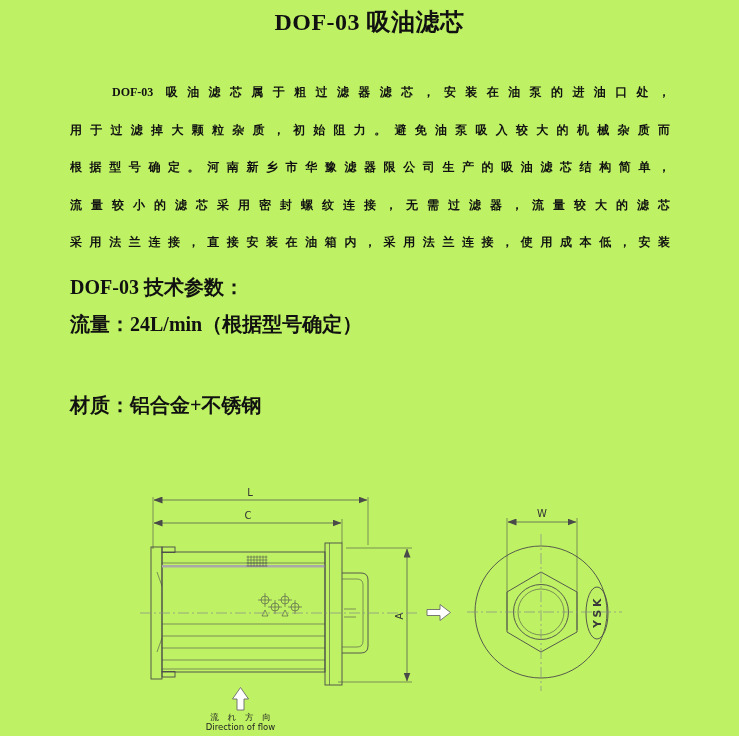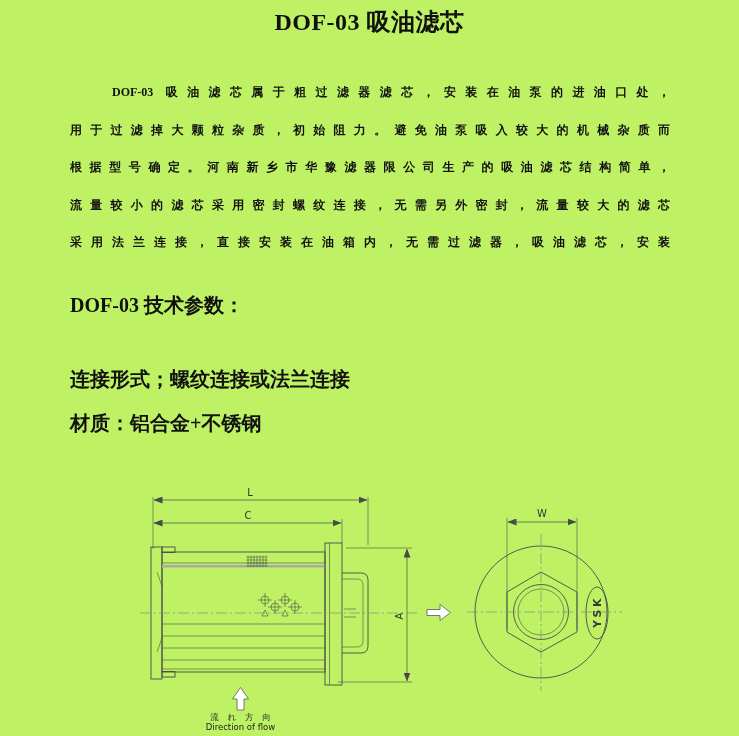--- a/index.html
+++ b/index.html
@@ -19,21 +19,21 @@
     font-size:12px;font-weight:600;margin-top:36px;
   }
   .pline{
     height:37.5px;line-height:37.5px;white-space:nowrap;
     text-align:justify;text-align-last:justify;
     text-justify:inter-character;overflow:hidden;
   }
   .pline.first{padding-left:42px;width:558px;}
   .sline{
     position:absolute;left:70px;height:26px;line-height:26px;
-    font-size:20px;font-weight:600;white-space:nowrap;margin-top:18px;
+    font-size:20px;font-weight:600;white-space:nowrap;
   }
   #spec-0{top:274px;} #spec-1{top:311px;} #spec-2{top:348px;}
   #spec-3{top:392px;} #spec-4{top:429px;}
   #drawing{position:absolute;left:130px;top:480px;width:610px;height:256px;}
   svg .part{stroke:#4a4a4a;stroke-width:0.9;fill:none;}
   svg .thin{stroke:#4a4a4a;stroke-width:0.6;fill:none;}
   svg .dimline{stroke:#4a4a4a;stroke-width:0.7;fill:none;}
   svg .ext{stroke:#4a4a4a;stroke-width:0.6;}
   svg .cl{stroke:#8a8a8a;stroke-width:0.7;stroke-dasharray:11 3 2 3;}
   svg text{font-family:"DejaVu Sans","Liberation Sans",sans-serif;fill:#333;stroke:none;}
@@ -46,26 +46,26 @@
 <body>
 
 <div id="page">
 
   <div id="title">DOF-03 吸油滤芯</div>
 
   <div id="para">
     <div class="pline first">DOF-03 吸油滤芯属于粗过滤器滤芯，安装在油泵的进油口处，</div>
     <div class="pline">用于过滤掉大颗粒杂质，初始阻力。避免油泵吸入较大的机械杂质而</div>
     <div class="pline">根据型号确定。河南新乡市华豫滤器限公司生产的吸油滤芯结构简单，</div>
-    <div class="pline">流量较小的滤芯采用密封螺纹连接，无需另外密封，流量较大的滤芯</div>
-    <div class="pline">采用法兰连接，直接安装在油箱内，无需过滤器，吸油滤芯，安装</div>
+    <div class="pline">流量较小的滤芯采用密封螺纹连接，无需过滤器，流量较大的滤芯</div>
+    <div class="pline">采用法兰连接，直接安装在油箱内，采用法兰连接，使用成本低，安装</div>
   </div>
 
   <div id="spec-0" class="sline">DOF-03 技术参数：</div>
-  <div id="spec-2" class="sline">连接形式；螺纹连接或法兰连接</div>
+  <div id="spec-1" class="sline">流量：24L/min（根据型号确定）</div>
   <div id="spec-3" class="sline">材质：铝合金+不锈钢</div>
 
   <svg id="drawing" viewBox="130 480 610 256" xmlns="http://www.w3.org/2000/svg">
     <defs>
       <marker id="arr" orient="auto-start-reverse" markerUnits="userSpaceOnUse" markerWidth="9" markerHeight="7" refX="8.5" refY="3.5">
         <path d="M0,0 L9,3.5 L0,7 Z" fill="#4a4a4a"></path>
       </marker>
     </defs>
 
     <g>

